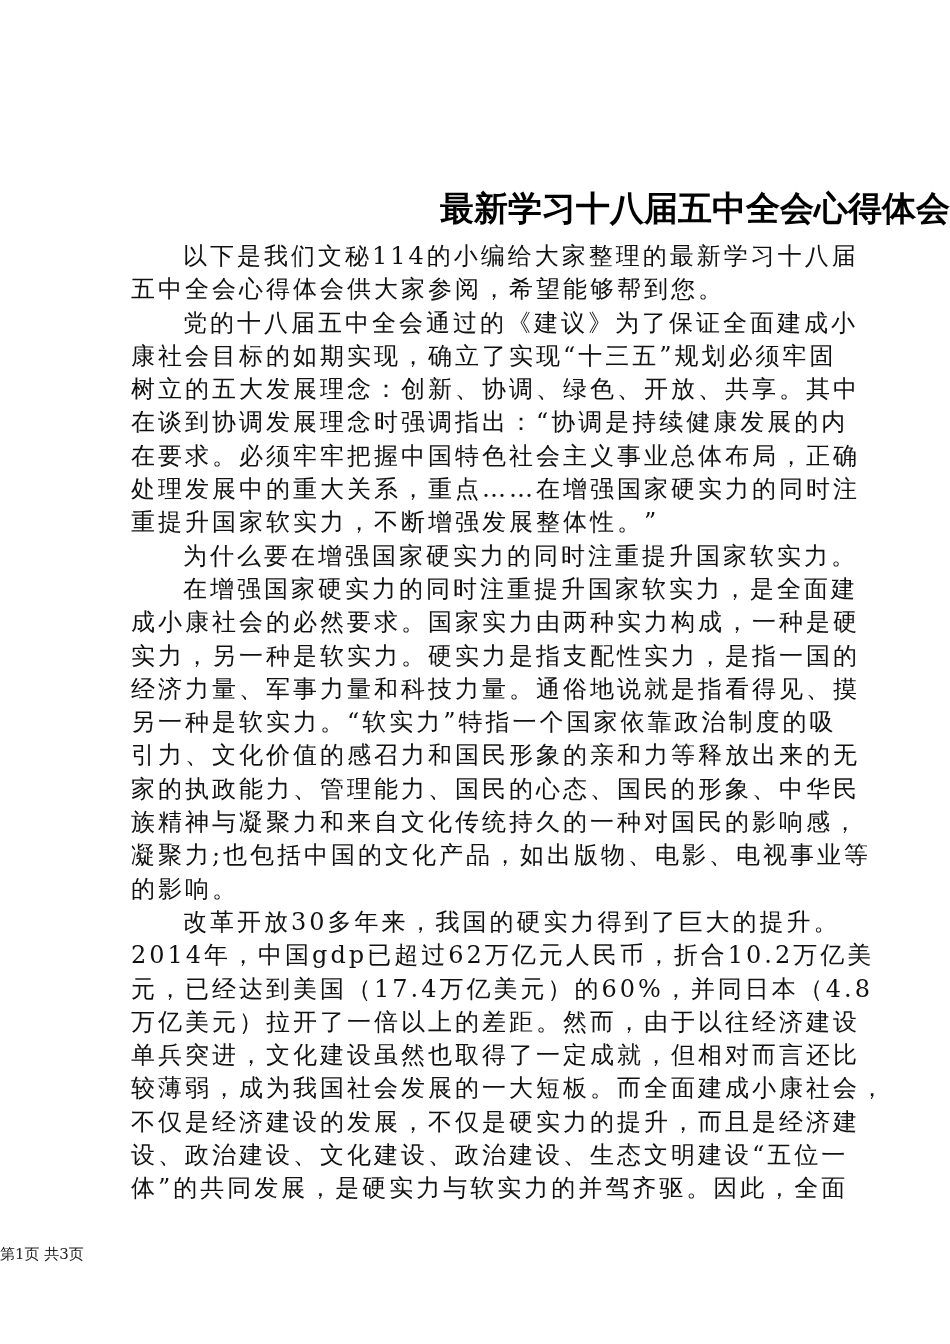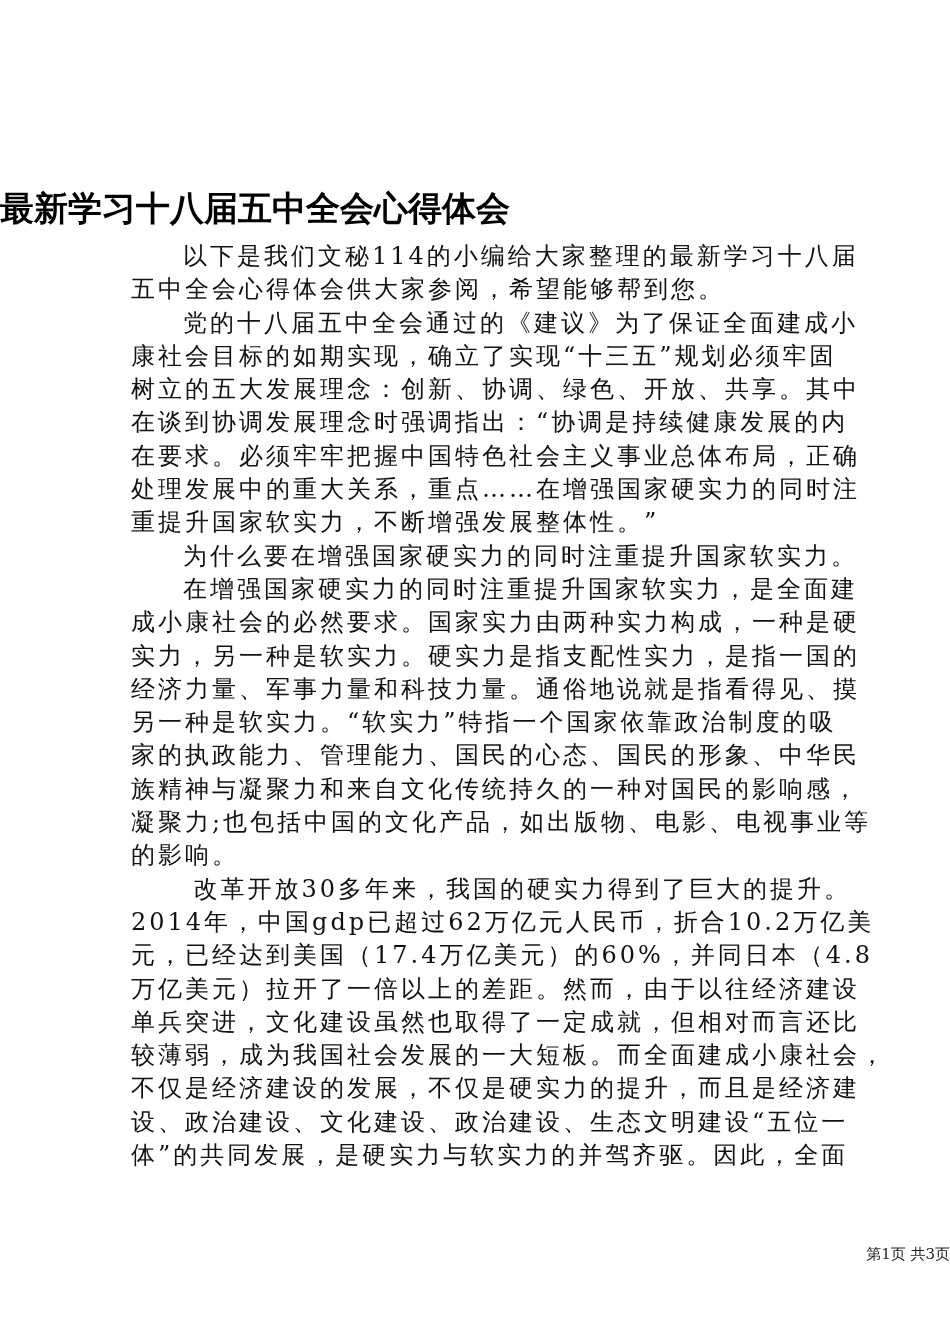--- a/index.html
+++ b/index.html
@@ -21,21 +21,21 @@
       top: 0;
       width: 950px;
       height: 1344px;
       background: #ffffff;
     }
     .title {
       position: absolute;
       left: 0;
       top: 184px;
       width: 950px;
-      text-align: left;
+      text-align: right;
       font-family: "DejaVu Sans", "Liberation Sans", sans-serif;
       font-weight: bold;
       font-size: 34px;
       line-height: 48px;
       letter-spacing: 0px;
       color: #000000;
       white-space: nowrap;
     }
     .body-text {
       position: absolute;
@@ -46,28 +46,27 @@
     .line {
       height: 33.3px;
       line-height: 33.3px;
       font-size: 24px;
       white-space: nowrap;
       letter-spacing: 3px;
       color: #111111;
     }
     .line.indent {
       padding-left: 52px;
-      text-align: right;
     }
     .footer {
       position: absolute;
       left: 0;
       top: 1243px;
       width: 950px;
-      text-align: right;
+      text-align: left;
       font-size: 15px;
       line-height: 22px;
       color: #222222;
       white-space: nowrap;
     }
   </style>
 </head>
 <body>
 
 <div class="page">
@@ -82,20 +81,21 @@
     <div class="line">在谈到协调发展理念时强调指出：“协调是持续健康发展的内</div>
     <div class="line">在要求。必须牢牢把握中国特色社会主义事业总体布局，正确</div>
     <div class="line">处理发展中的重大关系，重点……在增强国家硬实力的同时注</div>
     <div class="line">重提升国家软实力，不断增强发展整体性。”</div>
     <div class="line indent">为什么要在增强国家硬实力的同时注重提升国家软实力。</div>
     <div class="line indent">在增强国家硬实力的同时注重提升国家软实力，是全面建</div>
     <div class="line">成小康社会的必然要求。国家实力由两种实力构成，一种是硬</div>
     <div class="line">实力，另一种是软实力。硬实力是指支配性实力，是指一国的</div>
     <div class="line">经济力量、军事力量和科技力量。通俗地说就是指看得见、摸</div>
     <div class="line">另一种是软实力。“软实力”特指一个国家依靠政治制度的吸</div>
+    <div class="line">引力、文化价值的感召力和国民形象的亲和力等释放出来的无</div>
     <div class="line">家的执政能力、管理能力、国民的心态、国民的形象、中华民</div>
     <div class="line">族精神与凝聚力和来自文化传统持久的一种对国民的影响感，</div>
     <div class="line">凝聚力;也包括中国的文化产品，如出版物、电影、电视事业等</div>
     <div class="line">的影响。</div>
     <div class="line indent">改革开放30多年来，我国的硬实力得到了巨大的提升。</div>
     <div class="line">2014年，中国gdp已超过62万亿元人民币，折合10.2万亿美</div>
     <div class="line">元，已经达到美国（17.4万亿美元）的60%，并同日本（4.8</div>
     <div class="line">万亿美元）拉开了一倍以上的差距。然而，由于以往经济建设</div>
     <div class="line">单兵突进，文化建设虽然也取得了一定成就，但相对而言还比</div>
     <div class="line">较薄弱，成为我国社会发展的一大短板。而全面建成小康社会，</div>

